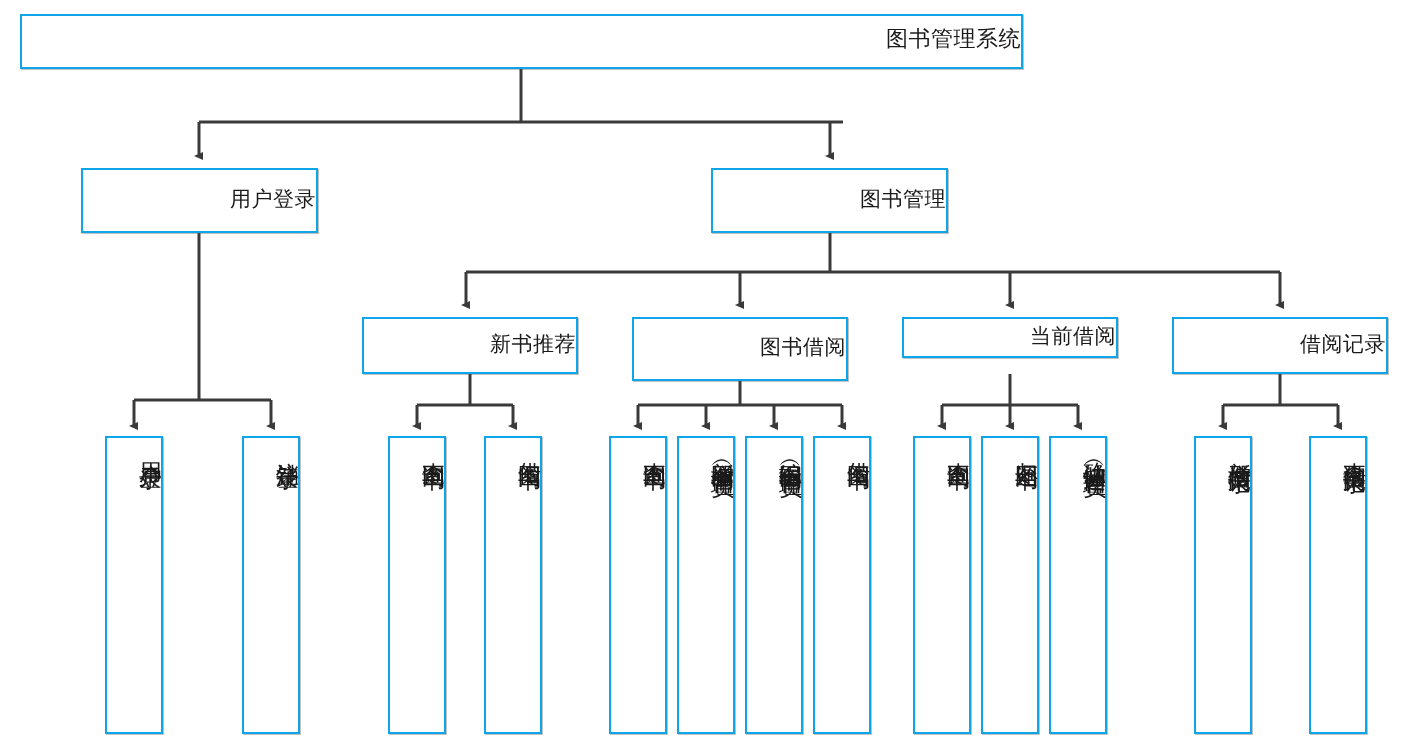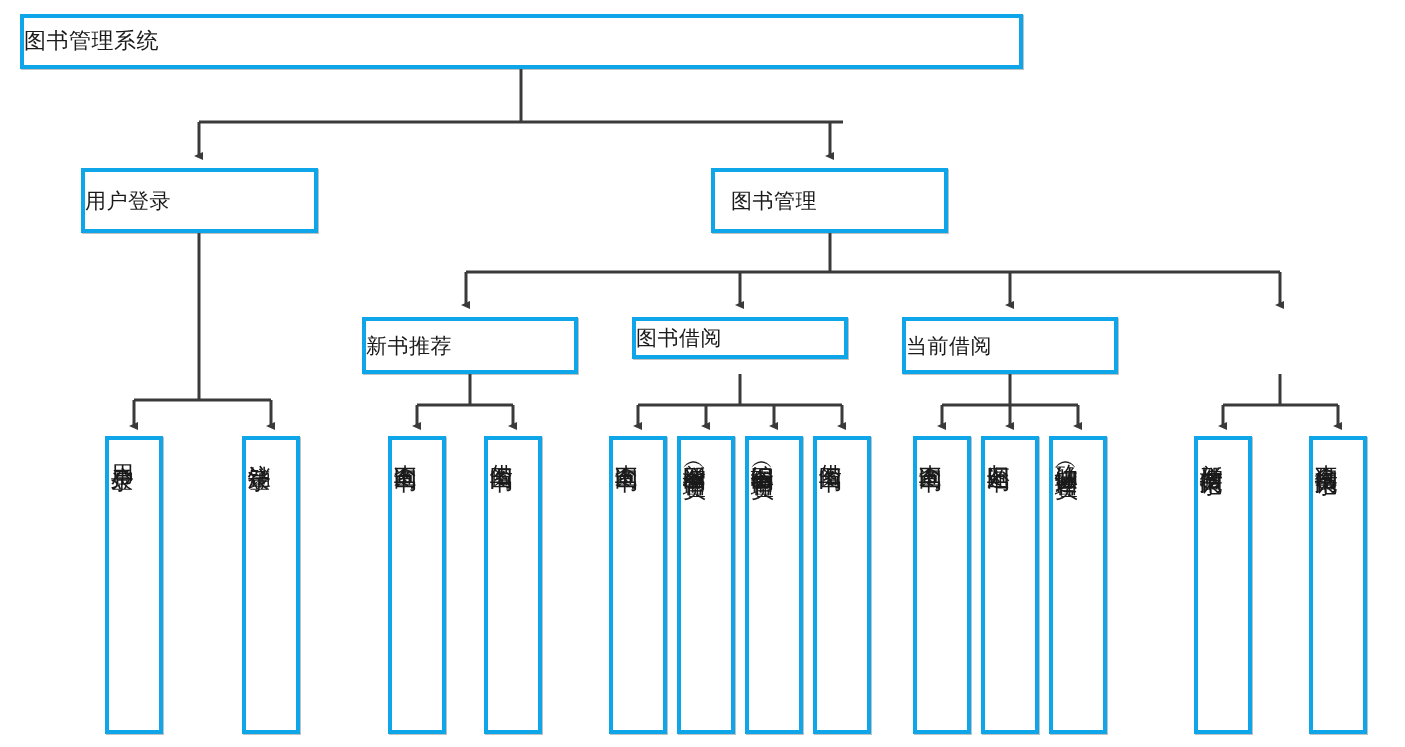--- a/index.html
+++ b/index.html
@@ -21,27 +21,28 @@
     position: absolute;
     left: 0;
     top: 0;
     width: 1405px;
     height: 747px;
     pointer-events: none;
   }
   .node {
     position: absolute;
     box-sizing: border-box;
-    border: 4px solid #0ea5e9;
+    border: 2px solid #0ea5e9;
     background: #ffffff;
     display: flex;
     align-items: center;
-    justify-content: flex-start;
+    justify-content: flex-end;
     color: #1a1a1a;
     box-shadow: 1px 1px 0 rgba(80,80,80,0.35);
+    font-family: Liberation Mono, monospace;
   }
   .node .lbl {
     display: block;
     text-align: center;
     letter-spacing: 0.5px;
   }
   
   .node.h .lbl {
     font-size: 21px;
     line-height: 1.2;
@@ -137,25 +138,28 @@
   <div class="node h" style="left:81px; top:168px; width:237px; height:65px;">
     <span class="lbl">用户登录</span>
   </div>
   <div class="node h" style="left:711px; top:168px; width:237px; height:65px;padding-left:16px;">
     <span class="lbl">图书管理</span>
   </div>
 
   <div class="node h" style="left:362px; top:317px; width:216px; height:57px;">
     <span class="lbl">新书推荐</span>
   </div>
-  <div class="node h" style="left:632px; top:317px; width:216px; height:42px;">
+  <div class="node h" style="left:632px; top:317px; width:216px; height:64px;">
     <span class="lbl">图书借阅</span>
   </div>
-  <div class="node h" style="left:902px; top:317px; width:216px; height:57px;">
+  <div class="node h" style="left:902px; top:317px; width:216px; height:41px;">
     <span class="lbl">当前借阅</span>
+  </div>
+  <div class="node h" style="left:1172px; top:317px; width:216px; height:57px;">
+    <span class="lbl">借阅记录</span>
   </div>
 
   <div class="node v" style="left:105px; top:436px; width:58px; height:298px;">
     <span class="lbl">用户登录</span>
   </div>
   <div class="node v" style="left:242px; top:436px; width:58px; height:298px;">
     <span class="lbl">注销登录</span>
   </div>
 
   <div class="node v" style="left:388px; top:436px; width:58px; height:298px;">

